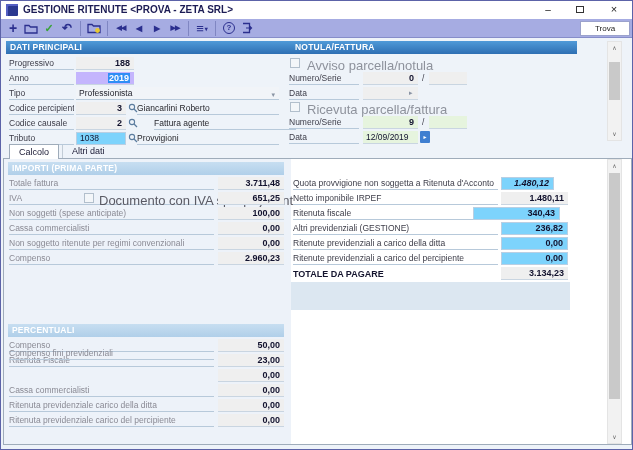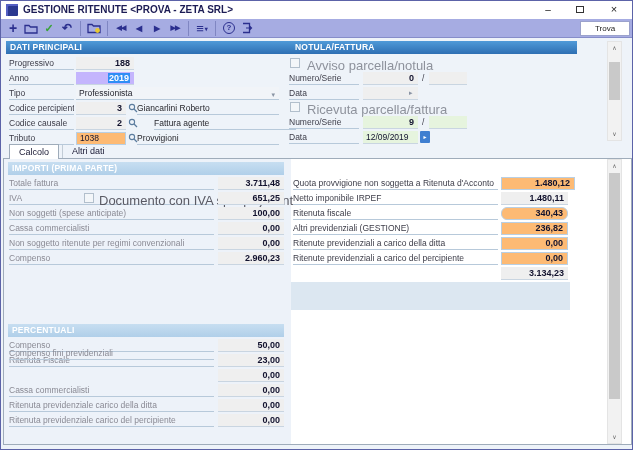--- a/index.html
+++ b/index.html
@@ -51,21 +51,21 @@
   .panel-header.dis { background:linear-gradient(#c7def1,#b0cfe9); }
 
   
   .lbl { position:absolute; font-size:8.5px; color:#3c3c48; height:13px; line-height:12px;
          border-bottom:1px solid #b7c9da; white-space:nowrap; overflow:hidden; }
   .lbl.dis { color:#8a8a94; }
   .plain { position:absolute; font-size:13px; white-space:nowrap; }
   .val { position:absolute; font-size:9px; font-weight:bold; color:#12122e; height:13px;
          line-height:12px; text-align:right; padding-right:4px; }
   .val.gray { background:#efefef; border-bottom:1px solid #c9d5e1; }
-  .box-white { background:#fdba74; border:1px solid #b9cfe3; line-height:11px; }
+  .box-white { background:#7dd3fc; border:1px solid #b9cfe3; line-height:11px; }
   .field-green { background:#e6f4de; border-bottom:1px solid #c9d5e1; }
   .field-yellow { position:absolute; background:#c4b5fd; border-bottom:1px solid #c9d5e1;
                   height:13px; line-height:12px; text-align:right; padding-right:4px;
                   font-size:9px; font-weight:bold; }
   .sel { background:#2f8ef5; color:#fff; padding:0 1px; }
   .combo { position:absolute; background:#f1f4f8; border-bottom:1px solid #b7c9da; height:13px;
            font-size:8.5px; color:#24242e; line-height:12px; padding-left:3px; }
   .combo-caret { position:absolute; right:4px; top:2px; font-size:7px; color:#8a94a4; }
   .checkbox { position:absolute; width:10px; height:10px; background:#f3f6f9; border:1px solid #b2bfcc; }
   .slash { position:absolute; font-size:8.5px; color:#3c3c48; }
@@ -259,37 +259,38 @@
   <div class="val gray" style="left:217px;top:221px;width:66px;">0,00</div>
 
   <div class="lbl dis" style="left:8px;top:236px;width:205px;">Non soggetto ritenute per regimi convenzionali</div>
   <div class="val gray" style="left:217px;top:236px;width:66px;">0,00</div>
 
   <div class="lbl dis" style="left:8px;top:251px;width:205px;">Compenso</div>
   <div class="val gray" style="left:217px;top:251px;width:66px;">2.960,23</div>
 
 
   <div class="lbl" style="left:292px;top:176px;width:205px;">Quota provvigione non soggetta a Ritenuta d'Acconto</div>
-  <div class="val box-white" style="left:500px;top:176px;width:74px;">1.480,12</div>
+  <div class="val box-white" style="left:500px;top:176px;width:53px;font-style:italic;">1.480,12</div>
 
   <div class="lbl" style="left:292px;top:191px;width:205px;">Netto imponibile IRPEF</div>
   <div class="val gray" style="left:500px;top:191px;width:67px;">1.480,11</div>
 
   <div class="lbl" style="left:292px;top:206px;width:205px;">Ritenuta fiscale</div>
-  <div class="val box-white" style="left:500px;top:206px;width:67px;border-radius:6px;">340,43</div>
+  <div class="val box-white" style="left:472px;top:206px;width:87px;">340,43</div>
 
   <div class="lbl" style="left:292px;top:221px;width:205px;">Altri previdenziali (GESTIONE)</div>
   <div class="val box-white" style="left:500px;top:221px;width:67px;">236,82</div>
 
   <div class="lbl" style="left:292px;top:236px;width:205px;">Ritenute previdenziali a carico della ditta</div>
   <div class="val box-white" style="left:500px;top:236px;width:67px;">0,00</div>
 
   <div class="lbl" style="left:292px;top:251px;width:205px;">Ritenute previdenziali a carico del percipiente</div>
   <div class="val box-white" style="left:500px;top:251px;width:67px;">0,00</div>
 
+  <div class="totale-lbl" style="left:292px;top:267px;">TOTALE DA PAGARE</div>
   <div class="val gray" style="left:500px;top:266px;width:67px;">3.134,23</div>
   <div class="filler" style="left:290px;top:281px;width:279px;height:28px;"></div>
 
   <div class="panel-header dis" style="left:7px;top:323px;width:276px;">PERCENTUALI</div>
 
   <div class="lbl dis" style="left:8px;top:338px;width:205px;">Compenso</div>
   <div class="val gray" style="left:217px;top:338px;width:66px;">50,00</div>
 
   <div class="lbl dis" style="left:8px;top:353px;width:205px;">Ritenuta Fiscale</div>
   <div class="val gray" style="left:217px;top:353px;width:66px;">23,00</div>

